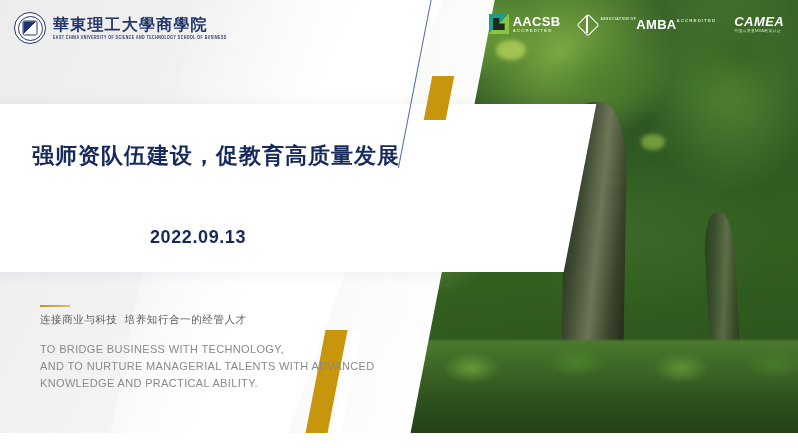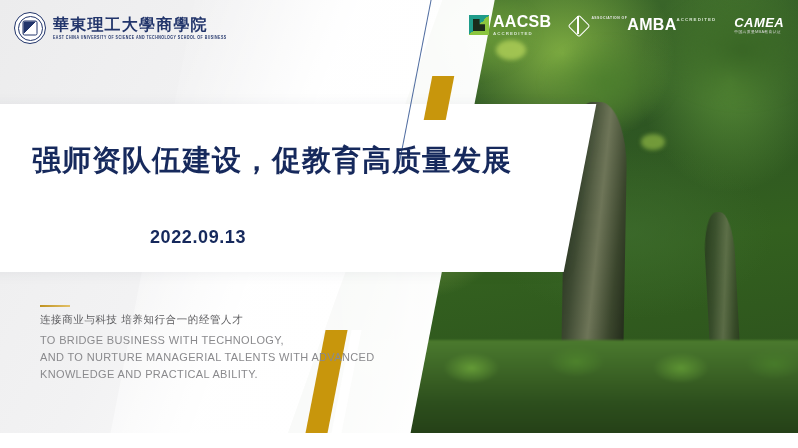--- a/index.html
+++ b/index.html
@@ -252,21 +252,21 @@
   .aacsb-mark::after {
     content: "";
     position: absolute;
     left: 4px; top: 4px;
     width: 12px; height: 12px;
     background: #1b2b1b;
     clip-path: polygon(0 0, 55% 0, 55% 45%, 100% 45%, 100% 100%, 0 100%);
   }
   .accred-words { display: flex; flex-direction: column; line-height: 1; }
   .accred-main {
-    font-size: 16px;
+    font-size: 13px;
     font-weight: 700;
     color: #ffffff;
     letter-spacing: .3px;
   }
   .accred-sub {
     font-size: 4.4px;
     font-weight: 700;
     color: #d8e6d2;
     letter-spacing: 1.1px;
     margin-top: 1.5px;
@@ -313,44 +313,44 @@
     letter-spacing: .35px;
     margin-top: 2px;
   }
 
   
   .title {
     position: absolute;
     left: 32px;
     top: 141px;
     font-family: "DejaVu Sans", "Liberation Sans", sans-serif;
-    font-size: 29px;
+    font-size: 22px;
     font-weight: 700;
     color: #16295c;
     letter-spacing: 1px;
     white-space: nowrap;
   }
   .event-date {
     position: absolute;
     left: 150px;
     top: 227px;
     font-size: 18px;
     font-weight: 700;
     color: #16295c;
     letter-spacing: .6px;
   }
 
   
   .tagline { position: absolute; left: 40px; top: 313px; }
   .tagline-cn {
-    font-family: Liberation Sans, sans-serif;
+    font-family: Liberation Mono, monospace;
     font-size: 10.5px;
     color: #5b5b5e;
     letter-spacing: .6px;
-    margin-bottom: 5px;
+    margin-bottom: 14px;
     white-space: nowrap;
   }
   .tagline-en {
     font-size: 11px;
     color: #8a8a8d;
     letter-spacing: .35px;
     line-height: 1.55;
     white-space: nowrap;
   }
 </style>

